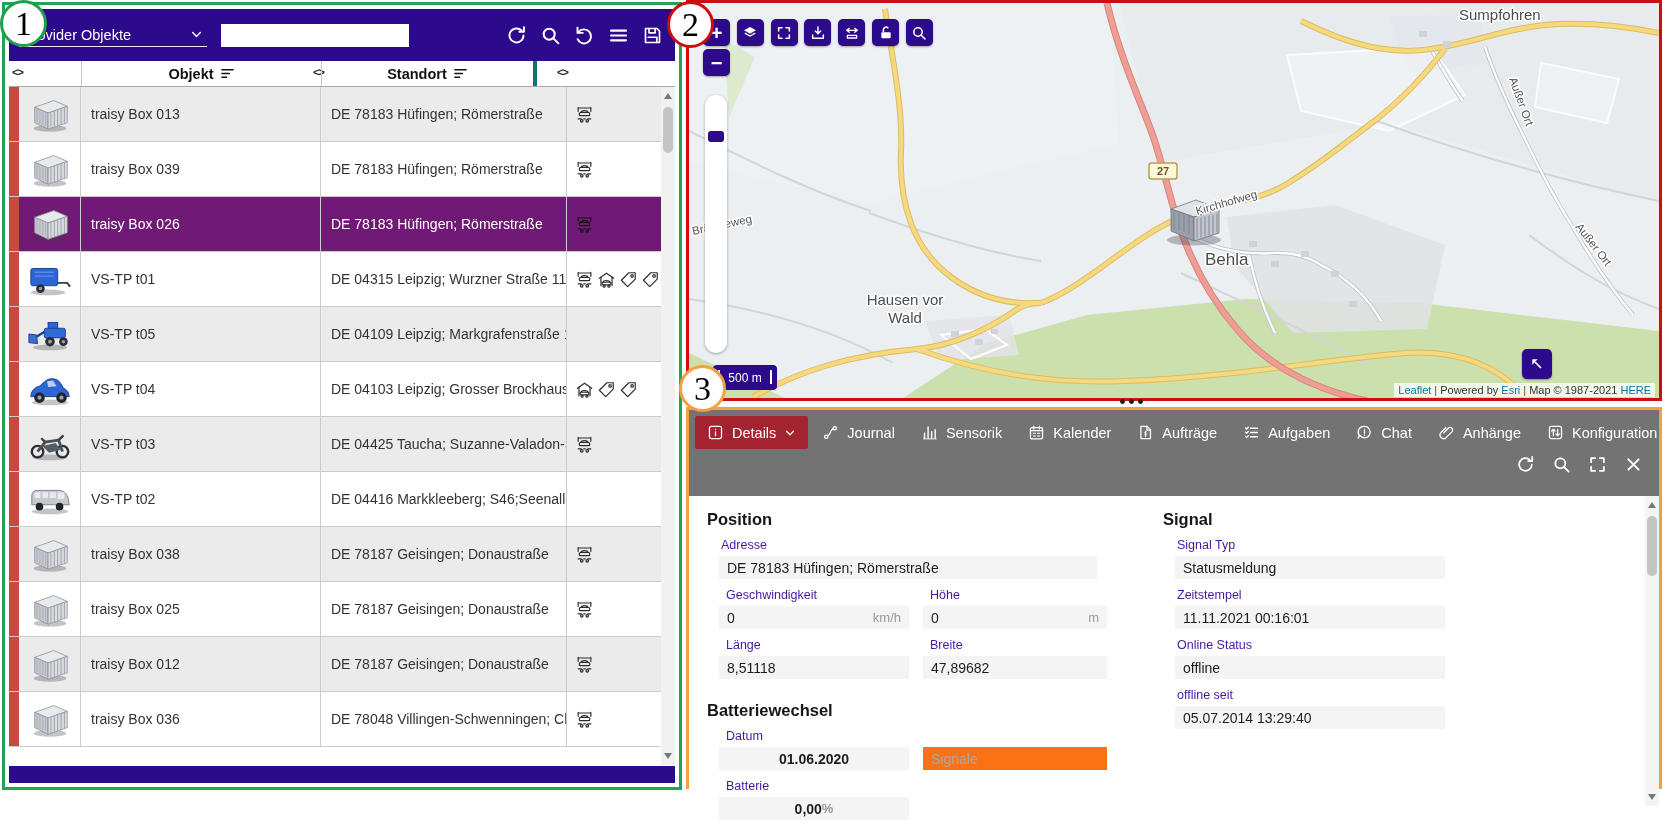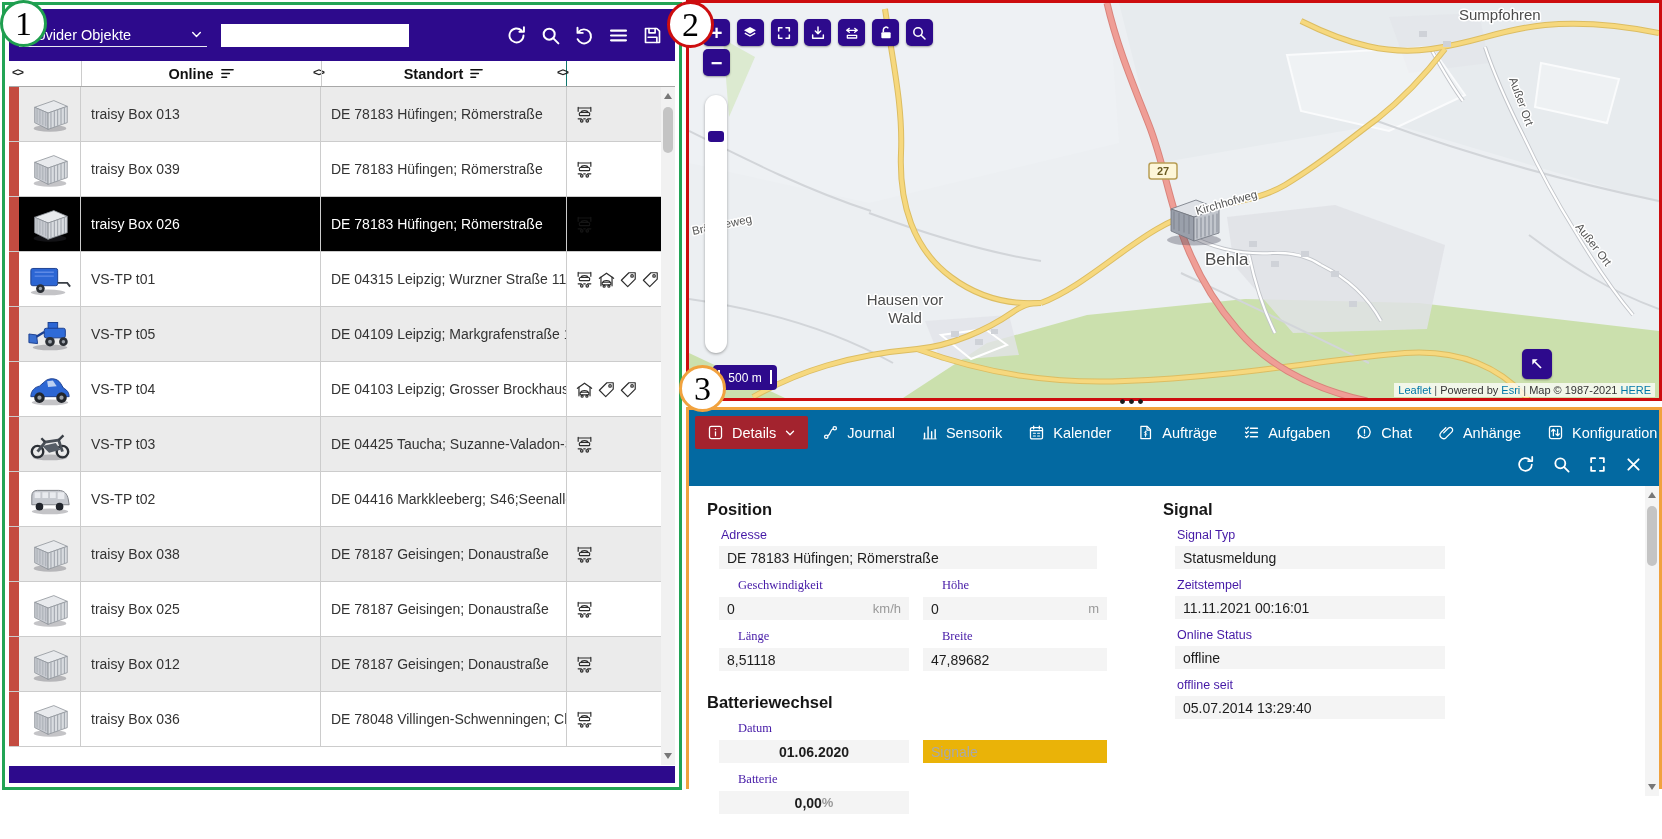--- a/index.html
+++ b/index.html
@@ -21,30 +21,30 @@
   .p1-icons { margin-left:auto; margin-right:12px; display:flex; gap:13px; align-items:center; }
   .tbi { display:flex; cursor:pointer; }
   .tbi svg { width:21px; height:21px; }
 
   .p1-header { position:absolute; left:4px; top:56px; width:666px; height:26px;
                background:#fff; border-bottom:1px solid #a8a8a8; font-weight:bold;
                font-size:14.5px; color:#111; }
   .hcell { position:absolute; top:0; height:100%; display:flex; align-items:center;
            justify-content:center; gap:6px; }
   .hname { left:72px; width:240px; border-left:1px solid #ccc; }
-  .hloc  { left:312px; width:246px; border-left:1px solid #ccc; border-right:1px solid #0f766e; }
+  .hloc  { left:312px; width:216px; border-left:1px solid #ccc; border-right:4px solid #0f766e; }
   .colresize { position:absolute; top:5px; font-size:11px; letter-spacing:-1px;
                color:#222; font-weight:bold; cursor:col-resize; }
   .sort svg { width:15px; height:13px; }
 
   .p1-rows { position:absolute; left:4px; top:82px; width:652px; height:678px; overflow:hidden; }
   .trow { display:grid; grid-template-columns:10px 62px 240px 246px 1fr; height:55px;
           border-bottom:1px solid #ccc; background:#fff; font-size:14px; color:#333; cursor:pointer; }
   .trow:nth-child(odd){ background:#ebebeb; }
-  .trow.selected { background:#000000; color:#fff; }
+  .trow.selected { background:#701a75; color:#fff; }
   .cell { display:flex; align-items:center; min-width:0; }
   .stripe { background:#c44b40; }
   .cicon { justify-content:center; border-right:1px solid #ccc; }
   .cicon svg { width:46px; height:40px; }
   .cname, .cloc { padding-left:10px; border-right:1px solid #ccc; white-space:nowrap; overflow:hidden; }
   .cbadges { gap:3px; padding-left:8px; color:#2d2d2d; }
   .trow.selected .cbadges { color:#151515; }
   .bicon { display:flex; }
   .bicon svg { width:19px; height:19px; }
 
@@ -87,21 +87,21 @@
   .map-attrib .lnk { color:#0078a8; cursor:pointer; }
   .map-attrib .sep { color:#555; margin:0 3px; }
 
   .resize-dots { position:absolute; left:1108px; top:392px; width:50px; text-align:center;
                  font-size:17px; font-weight:bold; color:#1a1a1a; letter-spacing:3px;
                  z-index:40; cursor:row-resize; }
 
   
   #panel3 { position:absolute; left:686px; top:407px; width:976px; height:382px;
             border:3px solid #f1a23e; background:#fff; }
-  .p3-header { background:#0369a1; height:76px; }
+  .p3-header { background:#737373; height:86px; }
   .p3-tabs { display:flex; align-items:center; padding:5px 6px 0 6px; gap:2px; height:40px; }
   .tab { display:flex; align-items:center; gap:8px; color:#fff; font-size:14.5px;
          padding:8px 12px; border-radius:2px; cursor:pointer; white-space:nowrap; }
   .tab.active { background:#a3232e; }
   .tab-ic { display:flex; } .tab-ic svg { width:17px; height:17px; }
   .tab-caret { display:flex; } .tab-caret svg { width:12px; height:12px; }
   .p3-actions { display:flex; justify-content:flex-end; align-items:center; gap:17px;
                 padding-right:16px; height:29px; color:#fff; }
   .p3a { display:flex; cursor:pointer; } .p3a svg { width:19px; height:19px; }
 
@@ -110,24 +110,24 @@
   .col-right { position:absolute; left:474px; top:14px; width:300px; }
   .sect-title { font-size:16.5px; font-weight:bold; color:#161616; }
   .flabel { color:#4418a6; font-size:12.5px; margin:9px 0 4px 14px; }
   .fbox { margin-left:12px; background:#f4f4f4; height:23px; display:flex; align-items:center;
           justify-content:space-between; padding:0 8px; font-size:14px; color:#1d1d1d; }
   .fbox .unit { color:#999; font-size:13px; }
   .fbox.bold { font-weight:bold;justify-content:center; }
   .wide { width:378px; }
   .col-right .fbox { width:270px; }
   .grid2 { display:grid; grid-template-columns:190px 184px; column-gap:14px; margin-left:12px; }
-  .grid2 .flabel { margin-left:19px;font-family:Liberation Serif, serif; }
+  .grid2 .flabel { margin-left:7px; }
   .grid2 .fbox { margin-left:0; }
   .batt { margin-top:22px; }
-  .finput { width:184px; height:23px; background:#eab308; border:none; outline:none;
+  .finput { width:184px; height:23px; background:#f97316; border:none; outline:none;
             padding:0 8px; font:14px "Liberation Sans",sans-serif; color:#333; }
   .finput::placeholder { color:#a9a9a9; }
   .p3-scroll { position:absolute; right:0; top:0; width:14px; height:100%; background:#f4f4f4; }
 
   
   .marker { position:absolute; width:47px; height:47px; border-radius:50%; background:#fff;
             display:flex; align-items:center; justify-content:center;
             font:400 34px "Liberation Serif", serif; color:#000; z-index:60; }
   #m1 { left:0; top:0; border:3px solid #1f9e4f; }
   #m2 { left:667px; top:1px; border:3px solid #cd0d0f; }
@@ -176,21 +176,21 @@
             <path d="M4 4h13l3 3v13H4z"></path>
             <path d="M8 4v5h7V4M7 14h10v6"></path>
           </svg>
         </span>
       </div>
   </div>
 
   <div class="p1-header">
     <span class="colresize" style="left:3px">&lt;&gt;</span>
     <div class="hcell hname">
-      <span>Online</span>
+      <span>Objekt</span>
       <span class="sort">
           <svg viewBox="0 0 16 14" fill="none" stroke="currentColor" stroke-width="1.7" stroke-linecap="round">
             <path d="M2 3h12M2 7h8M2 11h5"></path>
           </svg>
         </span>
     </div>
     <span class="colresize" style="left:304px">&lt;&gt;</span>
     <div class="hcell hloc">
       <span>Standort</span>
       <span class="sort">

